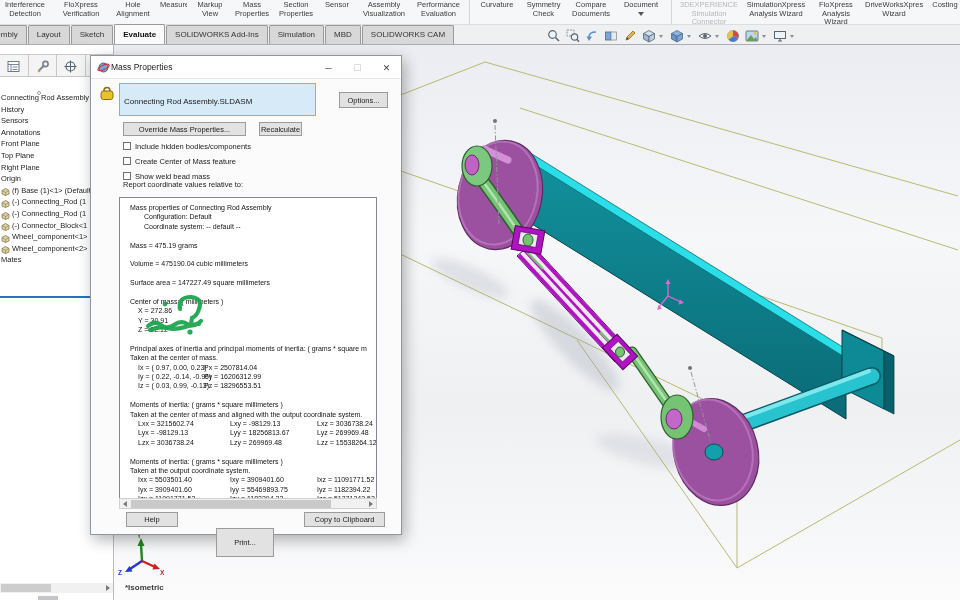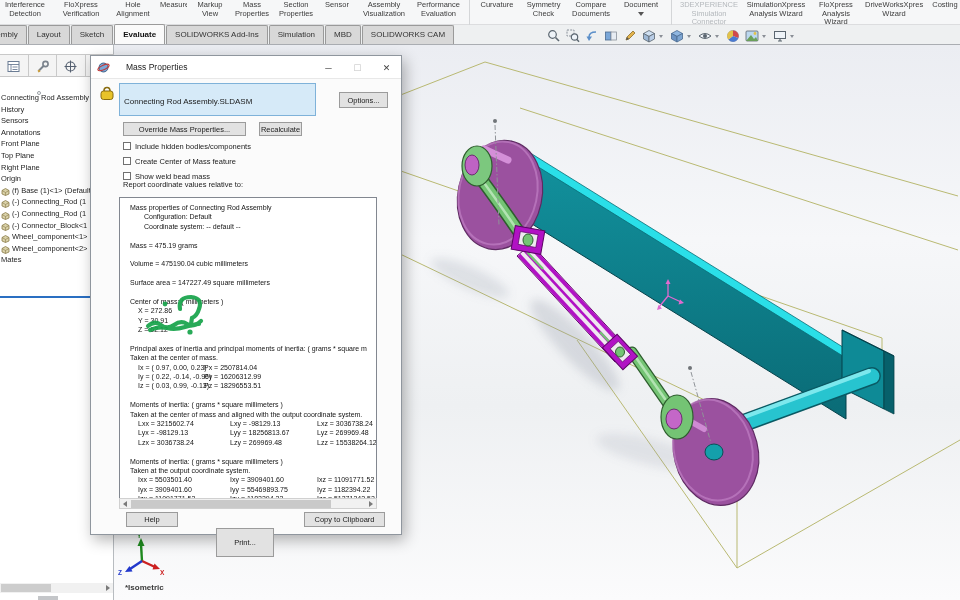--- a/index.html
+++ b/index.html
@@ -54,21 +54,21 @@
   .fm-thumb{position:absolute;left:1px;top:1px;width:50px;height:8px;background:#cdcdcd;}
   .fm-arrow{position:absolute;right:3px;top:2px;width:0;height:0;border-top:3px solid transparent;
             border-bottom:3px solid transparent;border-left:4px solid #7a7a7a;}
   .fm-frag{position:absolute;left:38px;top:551px;width:20px;height:4px;background:#c4c6c9;}
 
   
   .dialog{position:absolute;left:90px;top:55px;width:312px;height:480px;background:#fbfbfb;
           border:1px solid #8f969e;box-shadow:3px 5px 14px rgba(0,0,0,.3);z-index:6;font-size:7.5px;}
   .dlg-title{position:absolute;left:0;top:0;width:100%;height:23px;background:#fff;
              border-bottom:1px solid #e8e8e8;display:flex;align-items:center;}
-  .dlg-title .ttext{font-size:8.5px;color:#222;margin-left:16px;}
+  .dlg-title .ttext{font-size:8.5px;color:#222;margin-left:1px;}
   .dlg-btns{position:absolute;right:0;top:0;height:23px;display:flex;}
   .wbtn{width:29px;height:23px;display:flex;align-items:center;justify-content:center;
         font-size:9px;color:#444;}
   .wbtn.max{color:#c0c0c0;}
   .filename-box{position:absolute;left:28px;top:27px;width:197px;height:33px;background:#d6eaf8;
                 border:1px solid #7fb2d9;font-size:8px;color:#1a1a1a;padding:13px 4px;}
   .btn{position:absolute;background:#e2e2e2;border:1px solid #9b9b9b;font-size:7.5px;color:#222;
        display:flex;align-items:center;justify-content:center;cursor:default;}
   .cbrow{position:absolute;left:32px;display:flex;}
   .cbox{width:8px;height:8px;background:#fff;border:1px solid #707070;margin-right:4px;}

